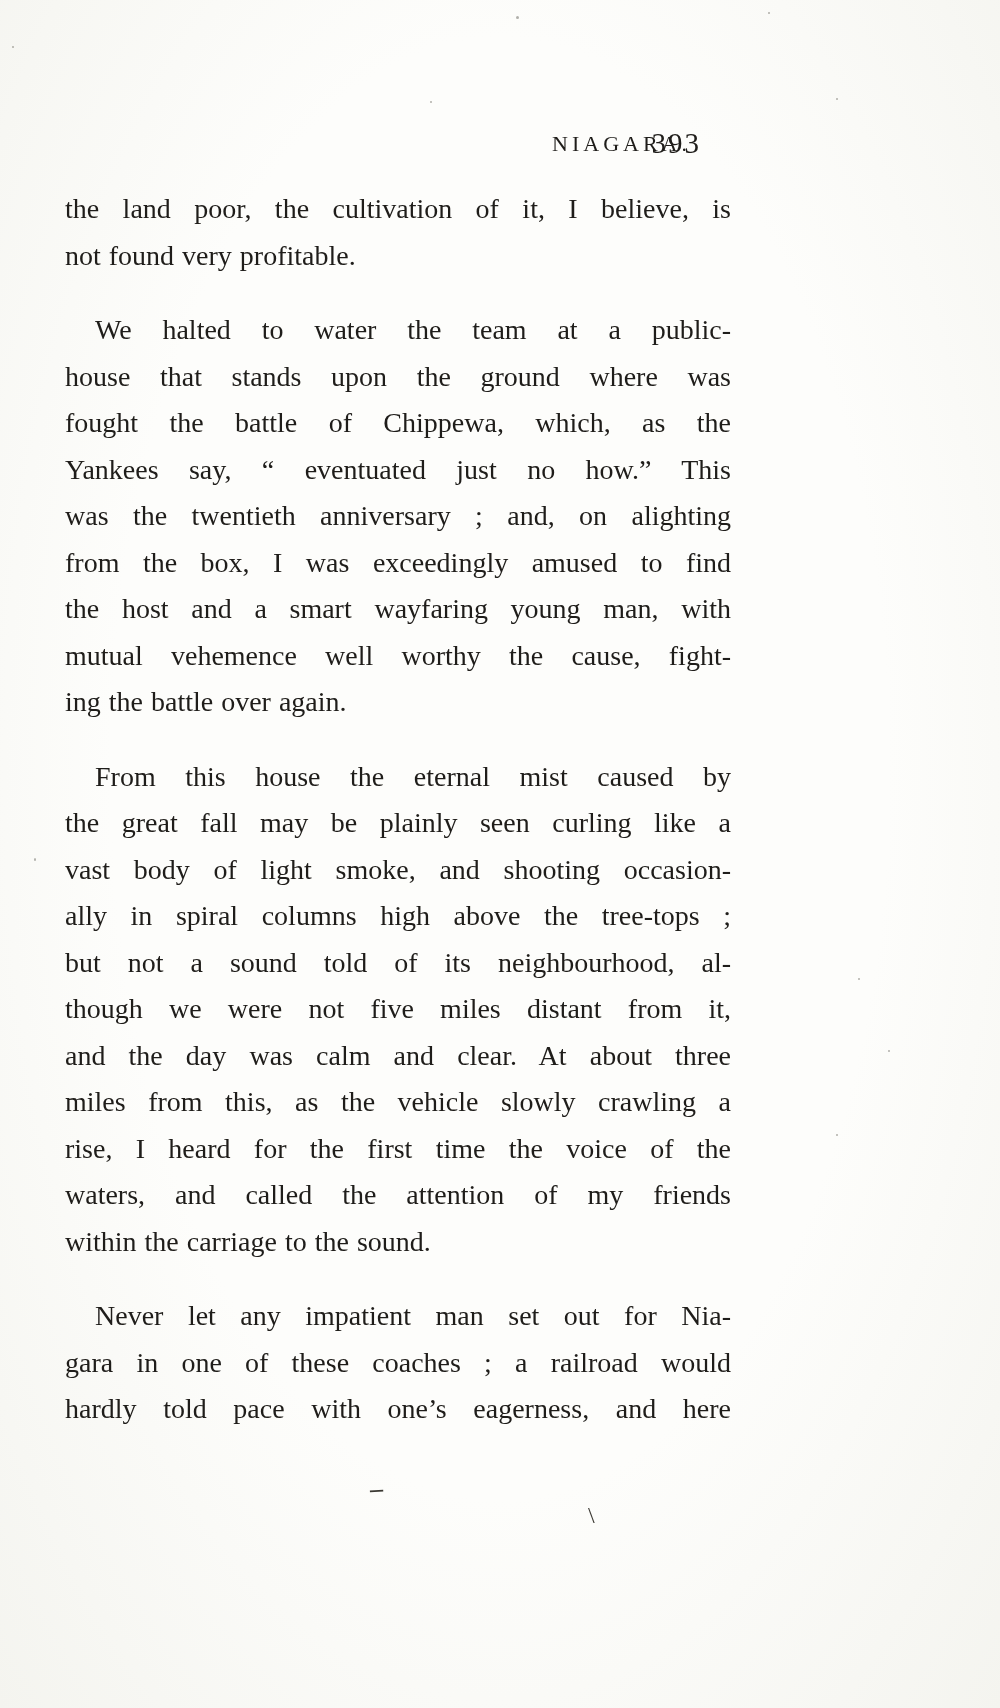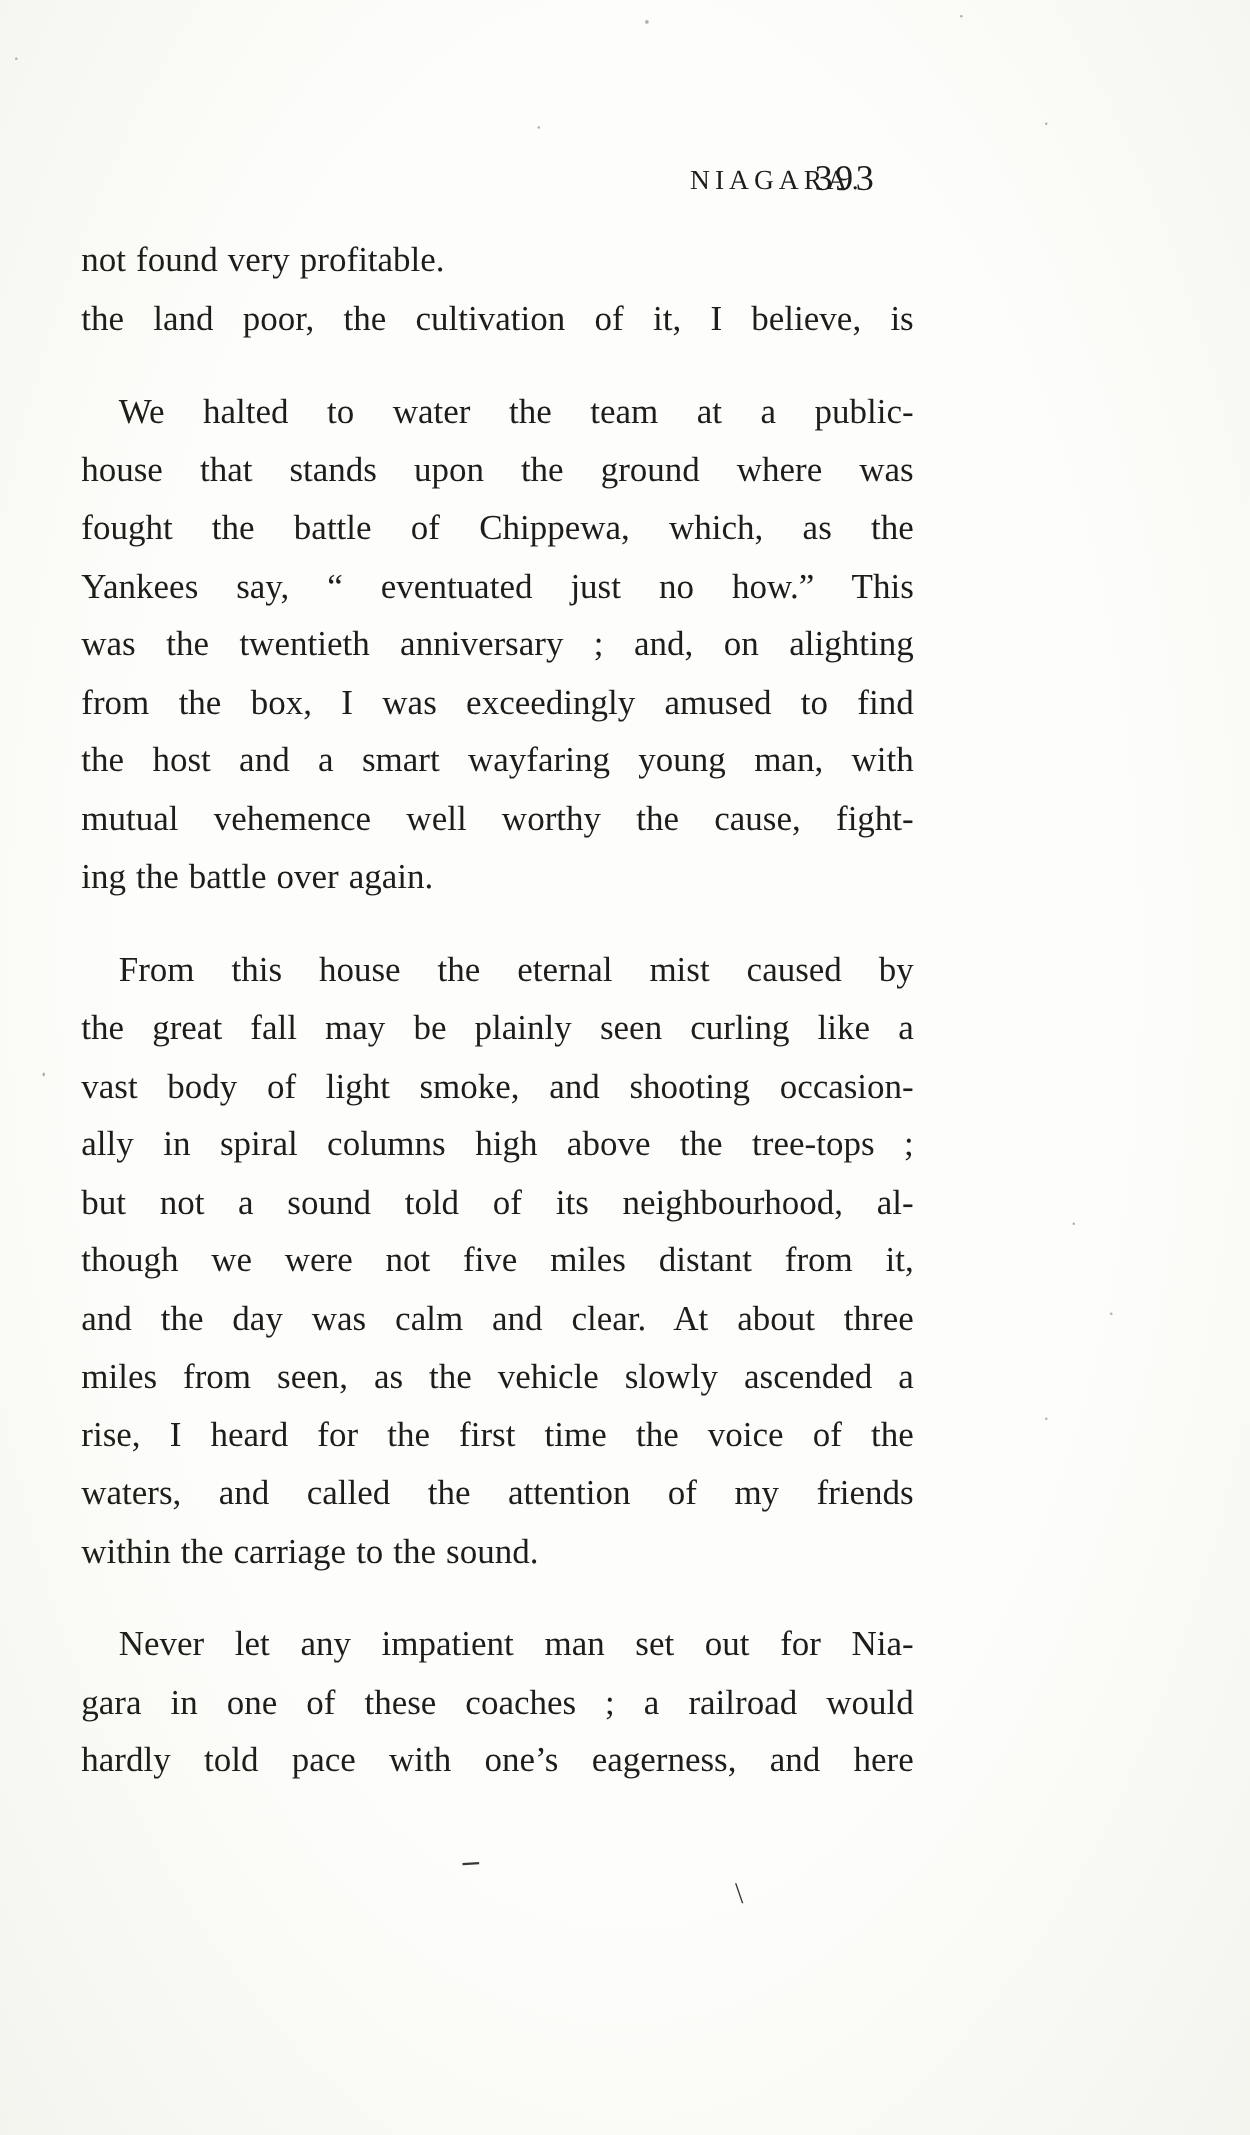--- a/index.html
+++ b/index.html
@@ -93,22 +93,22 @@
 
   <div class="running-header">
     <span class="header-title">NIAGARA.</span>
     <span class="page-number">393</span>
   </div>
 
   <div class="body-text">
 
     <p class="paragraph">
       </p>
+      <div class="line">the land poor, the cultivation of it, I believe, is</div>
       <div class="line left">not found very profitable.</div>
-      <div class="line">the land poor, the cultivation of it, I believe, is</div>
     <p></p>
 
     <p class="paragraph">
       </p>
       <div class="line indent">We halted to water the team at a public-</div>
       <div class="line">house that stands upon the ground where was</div>
       <div class="line">fought the battle of Chippewa, which, as the</div>
       <div class="line">Yankees say, “ eventuated just no how.”  This</div>
       <div class="line">was the twentieth anniversary ;  and, on alighting</div>
       <div class="line">from the box, I was exceedingly amused to find</div>
@@ -119,21 +119,21 @@
 
     <p class="paragraph">
       </p>
       <div class="line indent">From this house the eternal mist caused by</div>
       <div class="line">the great fall may be plainly seen curling like a</div>
       <div class="line">vast body of light smoke, and shooting occasion-</div>
       <div class="line">ally in spiral columns high above the tree-tops ;</div>
       <div class="line">but not a sound told of its neighbourhood, al-</div>
       <div class="line">though we were not five miles distant from it,</div>
       <div class="line">and the day was calm and clear.  At about three</div>
-      <div class="line">miles from seen, as the vehicle slowly ascended a</div>
+      <div class="line">miles from this, as the vehicle slowly crawling a</div>
       <div class="line">rise, I heard for the first time the voice of the</div>
       <div class="line">waters, and called the attention of my friends</div>
       <div class="line left">within the carriage to the sound.</div>
     <p></p>
 
     <p class="paragraph">
       </p>
       <div class="line indent">Never let any impatient man set out for Nia-</div>
       <div class="line">gara in one of these coaches ; a railroad would</div>
       <div class="line">hardly told pace with one’s eagerness, and here</div>

